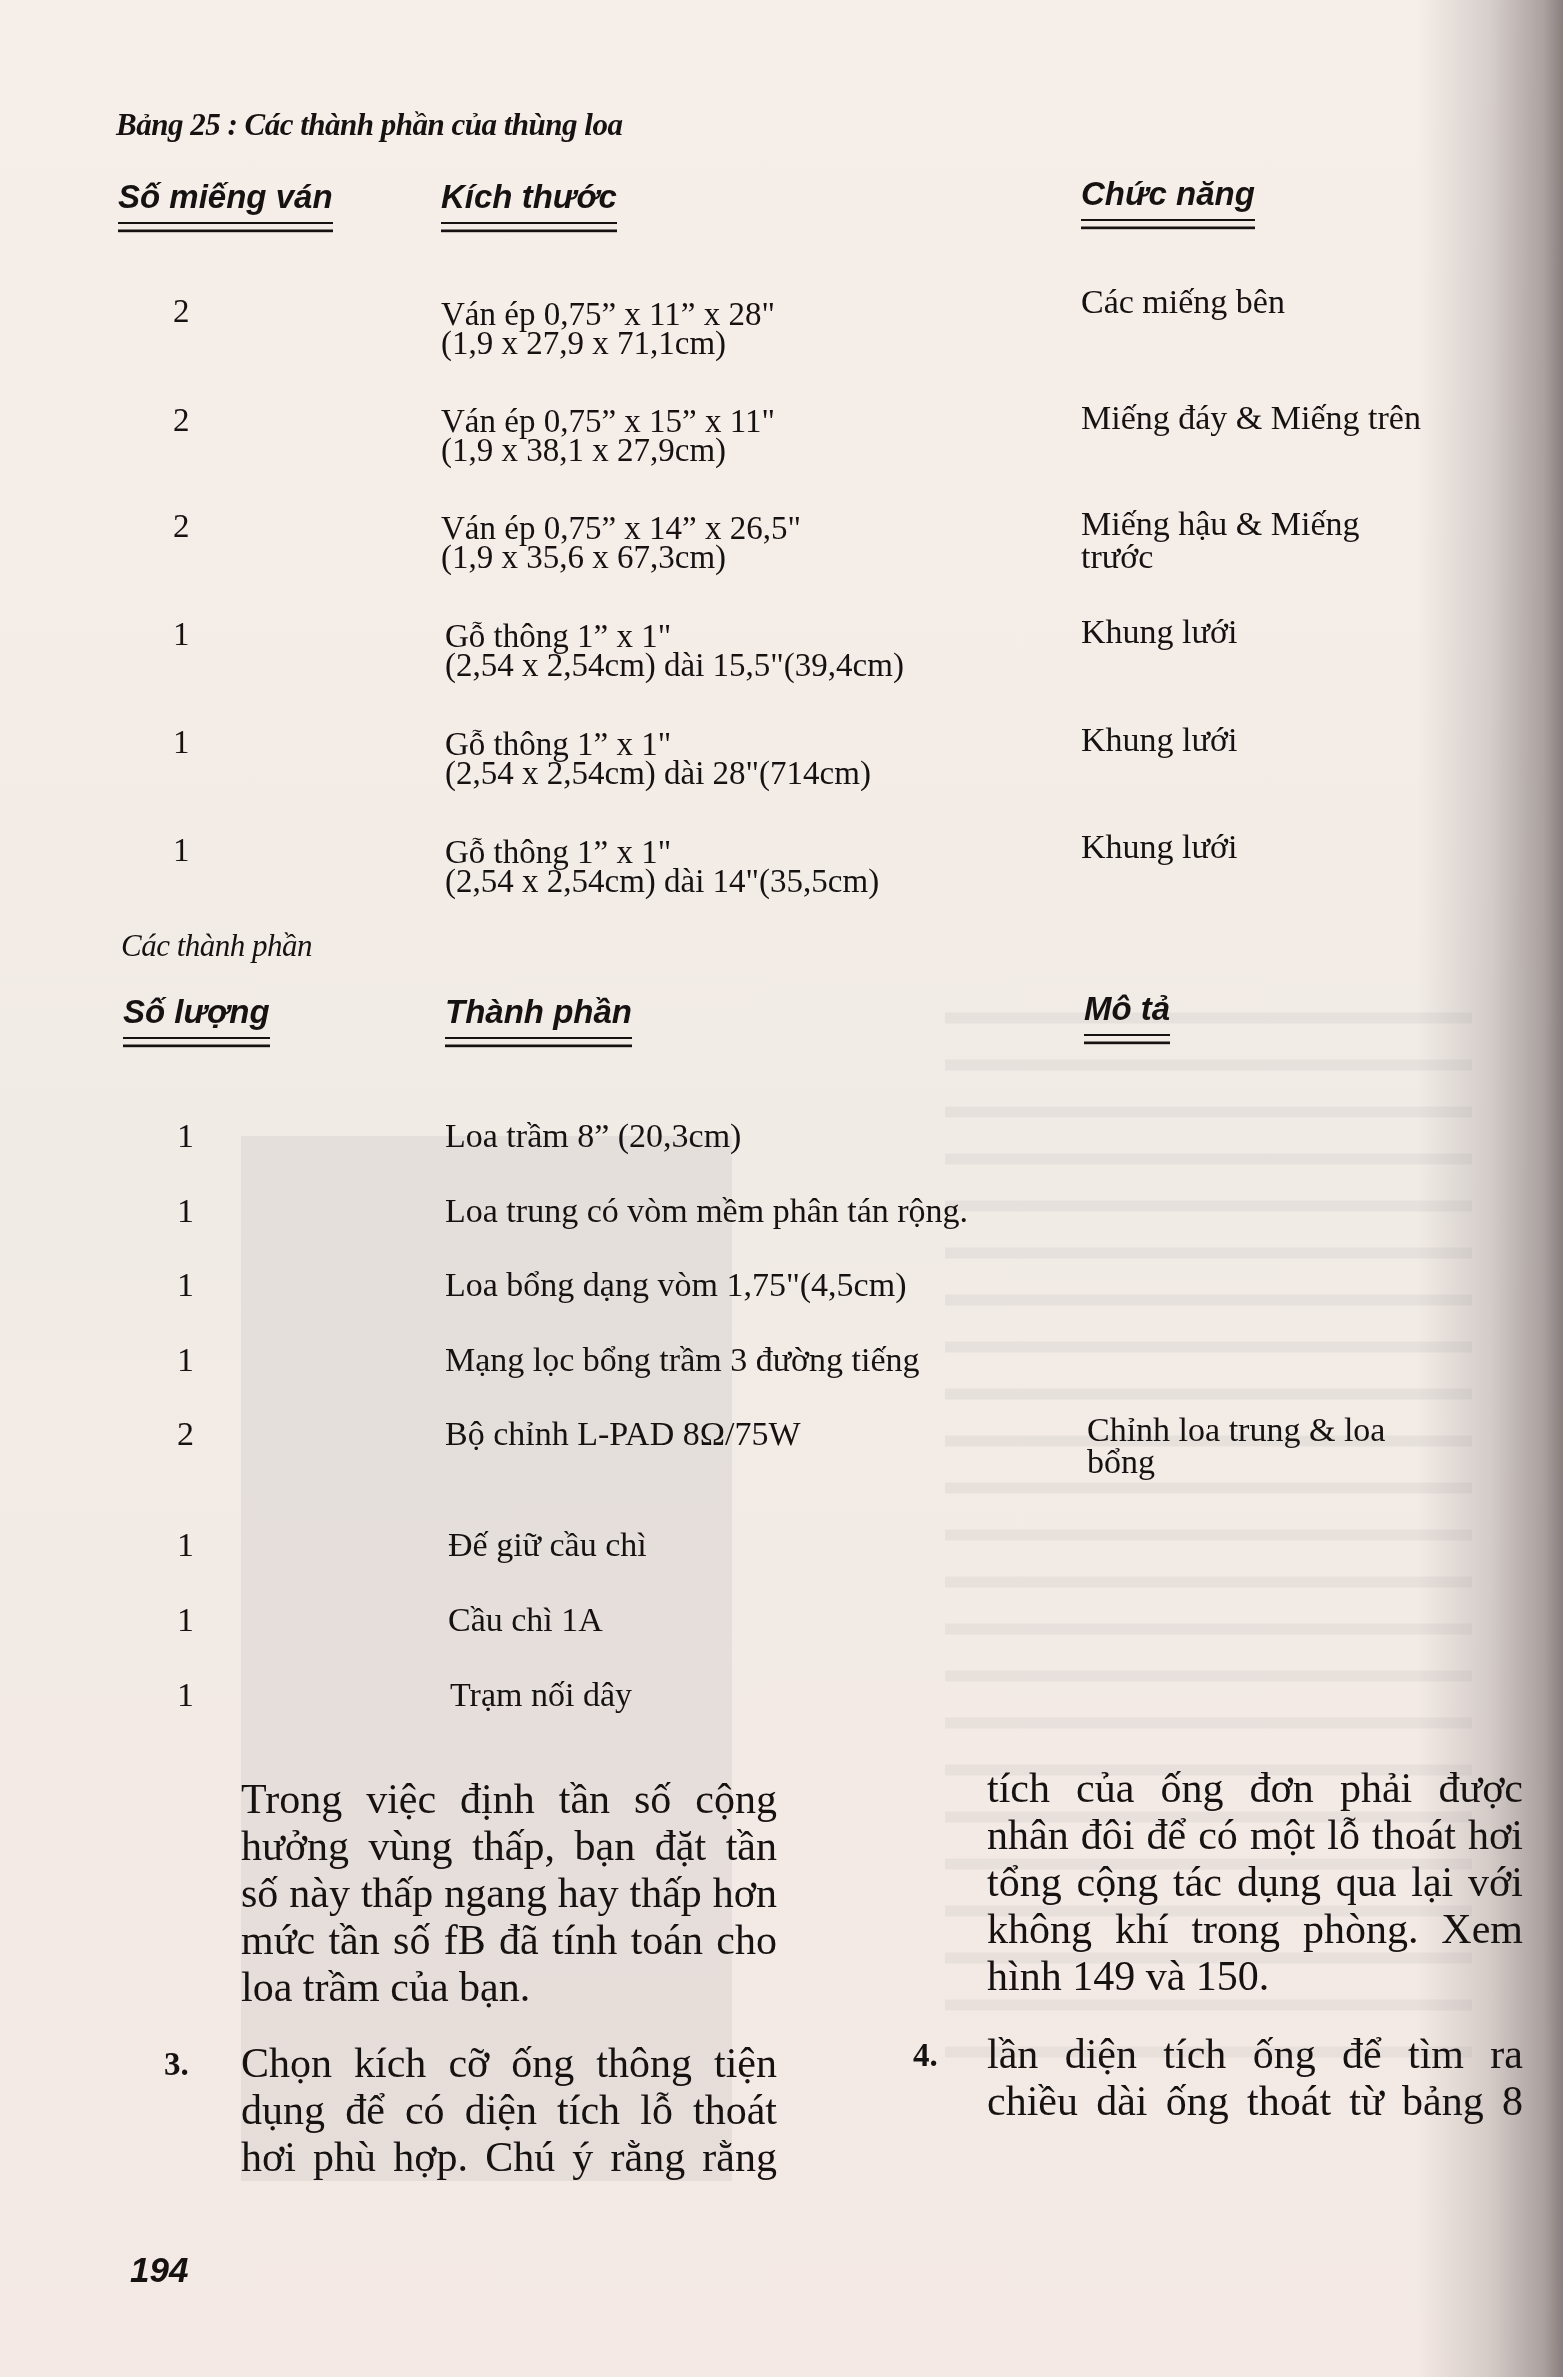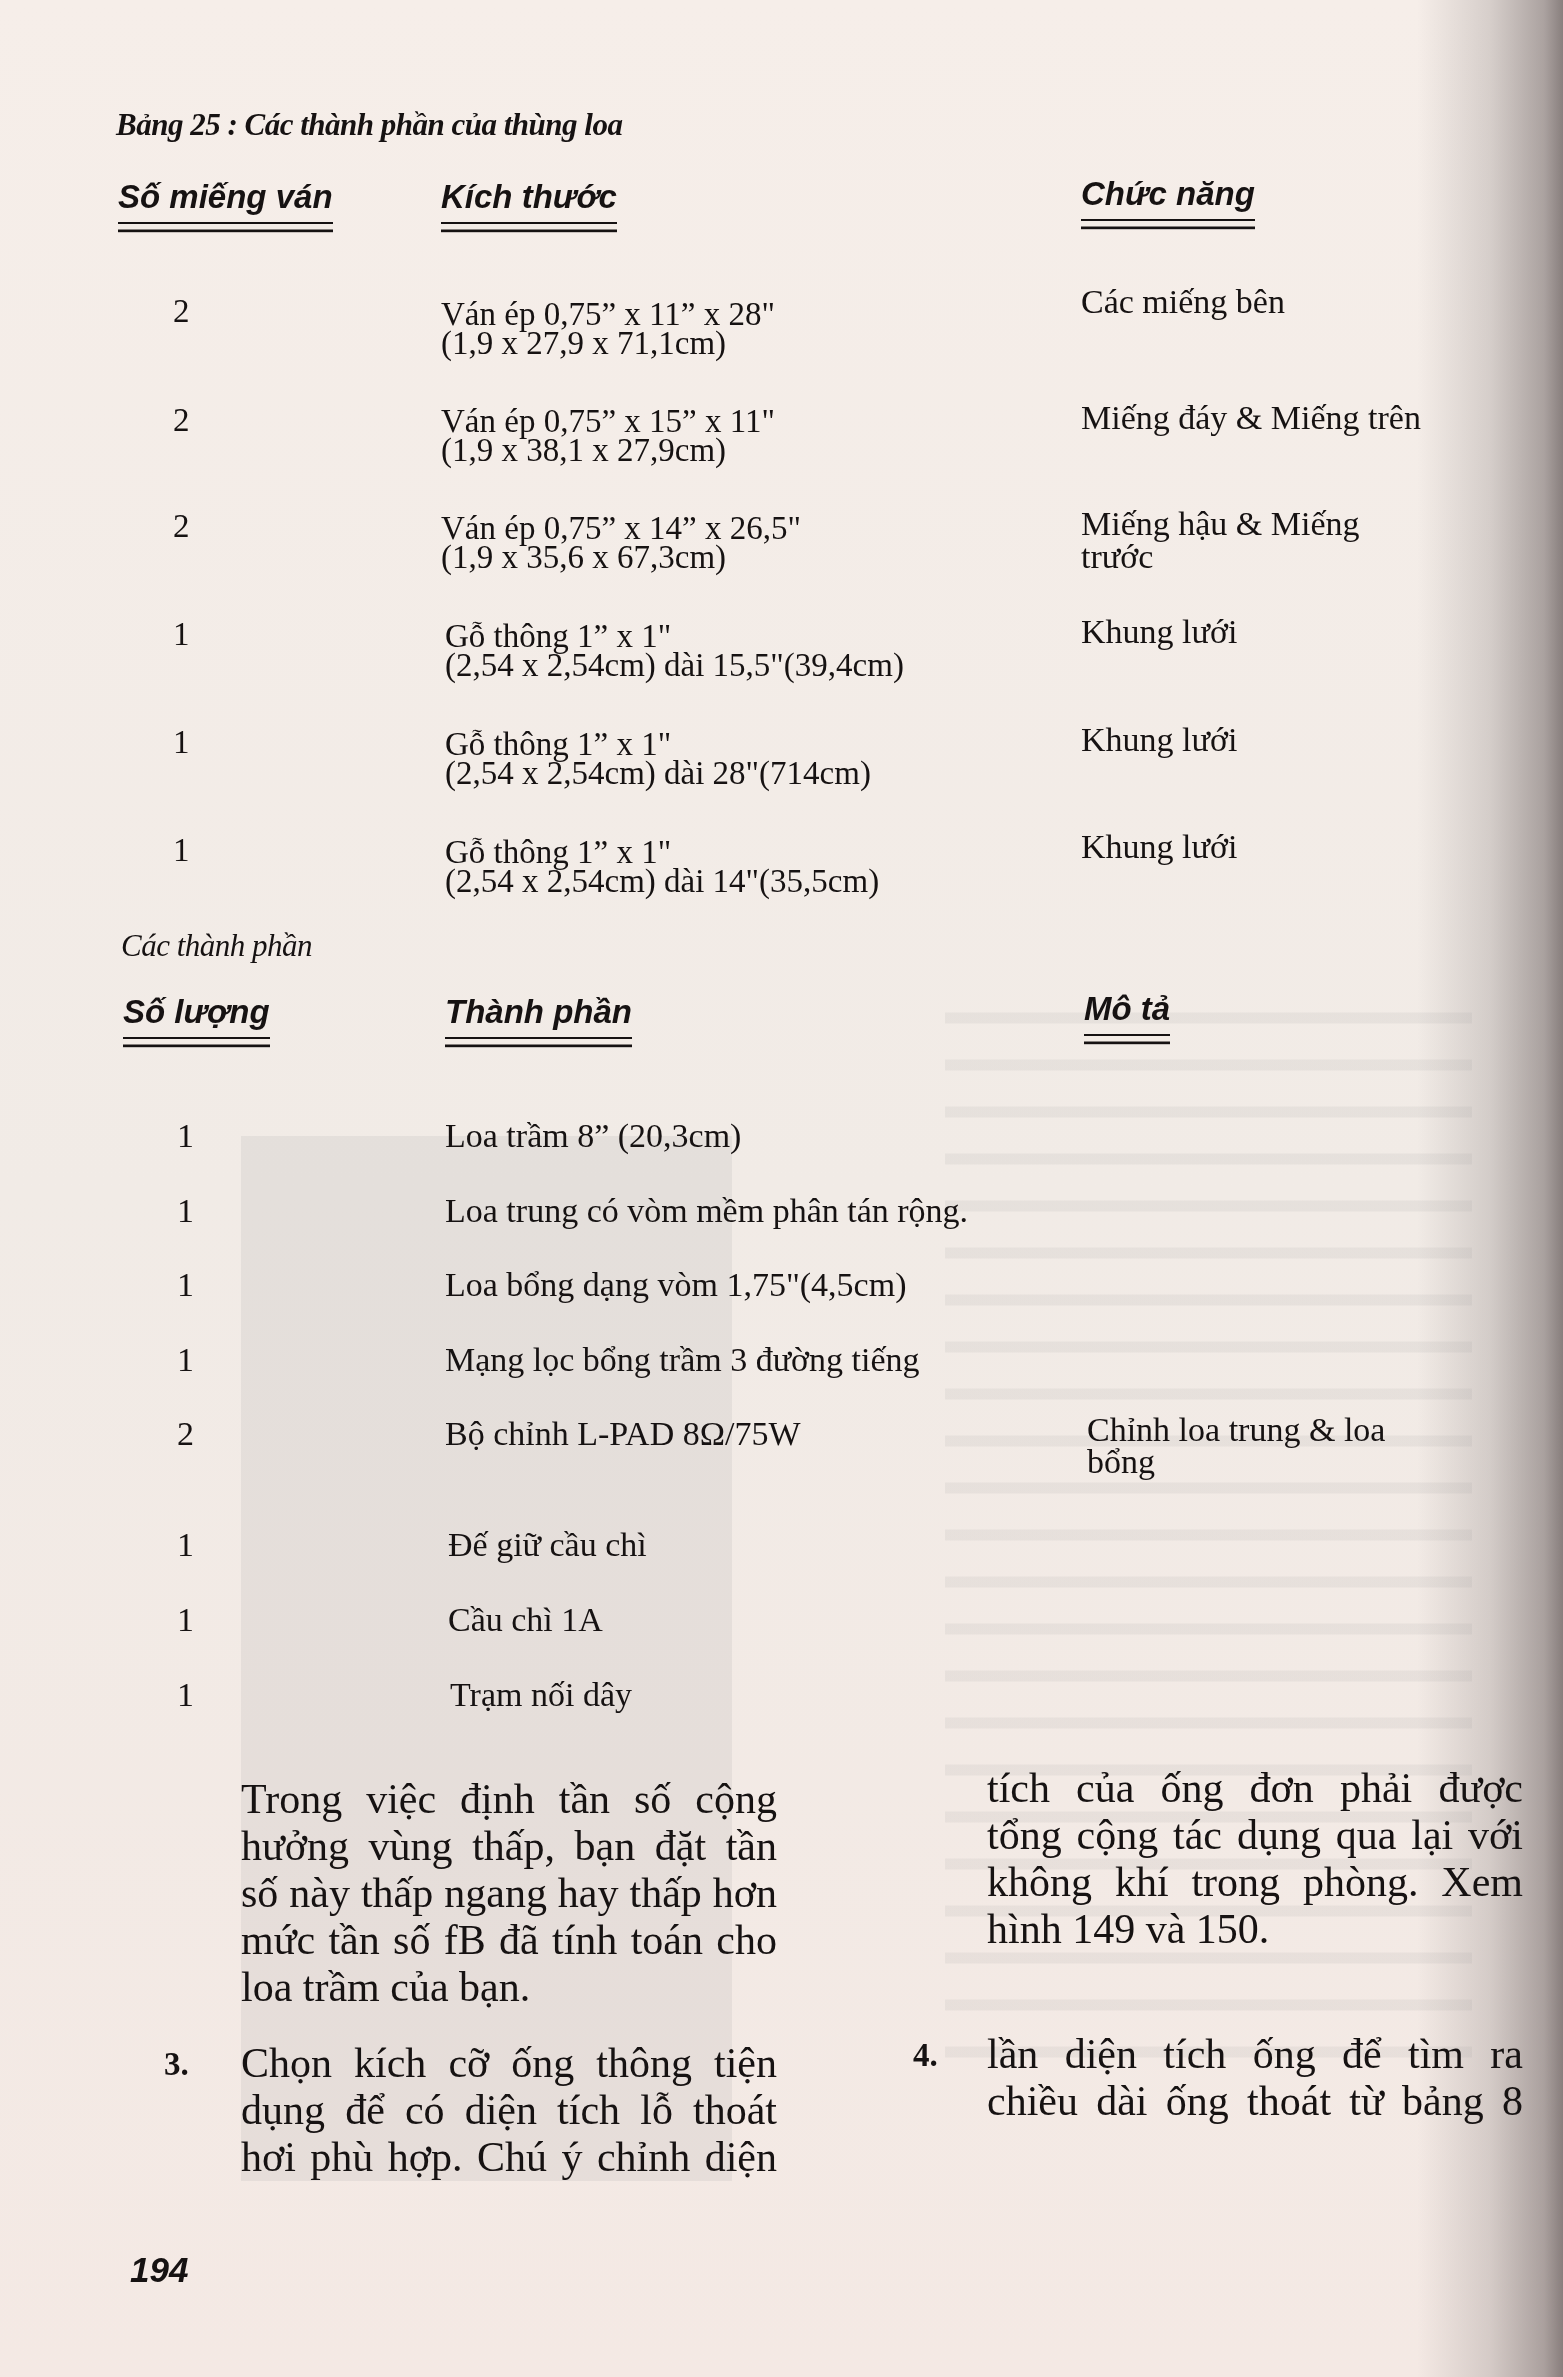--- a/index.html
+++ b/index.html
@@ -130,25 +130,26 @@
   <span class="para-line">hưởng vùng thấp, bạn đặt tần</span>
   <span class="para-line">số này thấp ngang hay thấp hơn</span>
   <span class="para-line">mức tần số fB đã tính toán cho</span>
   <span class="para-line last">loa trầm của bạn.</span>
 </div>
 
 <div class="abs item-num" style="left:164px; top:2046px;">3.</div>
 <div class="abs para" style="left:241px; top:2040px;">
   <span class="para-line">Chọn kích cỡ ống thông tiện</span>
   <span class="para-line">dụng để có diện tích lỗ thoát</span>
-  <span class="para-line">hơi phù hợp. Chú ý chỉnh diện</span>
+  <span class="para-line">hơi phù hợp. Chú ý rằng rằng</span>
 </div>
 
 <div class="abs para" style="left:987px; top:1765px; width:536px;">
   <span class="para-line">tích của ống đơn phải được</span>
+  <span class="para-line">nhân đôi để có một lỗ thoát hơi</span>
   <span class="para-line">tổng cộng tác dụng qua lại với</span>
   <span class="para-line">không khí trong phòng. Xem</span>
   <span class="para-line last">hình 149 và 150.</span>
 </div>
 
 <div class="abs item-num" style="left:913px; top:2037px;">4.</div>
 <div class="abs para" style="left:987px; top:2031px; width:536px;">
   <span class="para-line">lần diện tích ống để tìm ra</span>
   <span class="para-line">chiều dài ống thoát từ bảng 8</span>
 </div>

